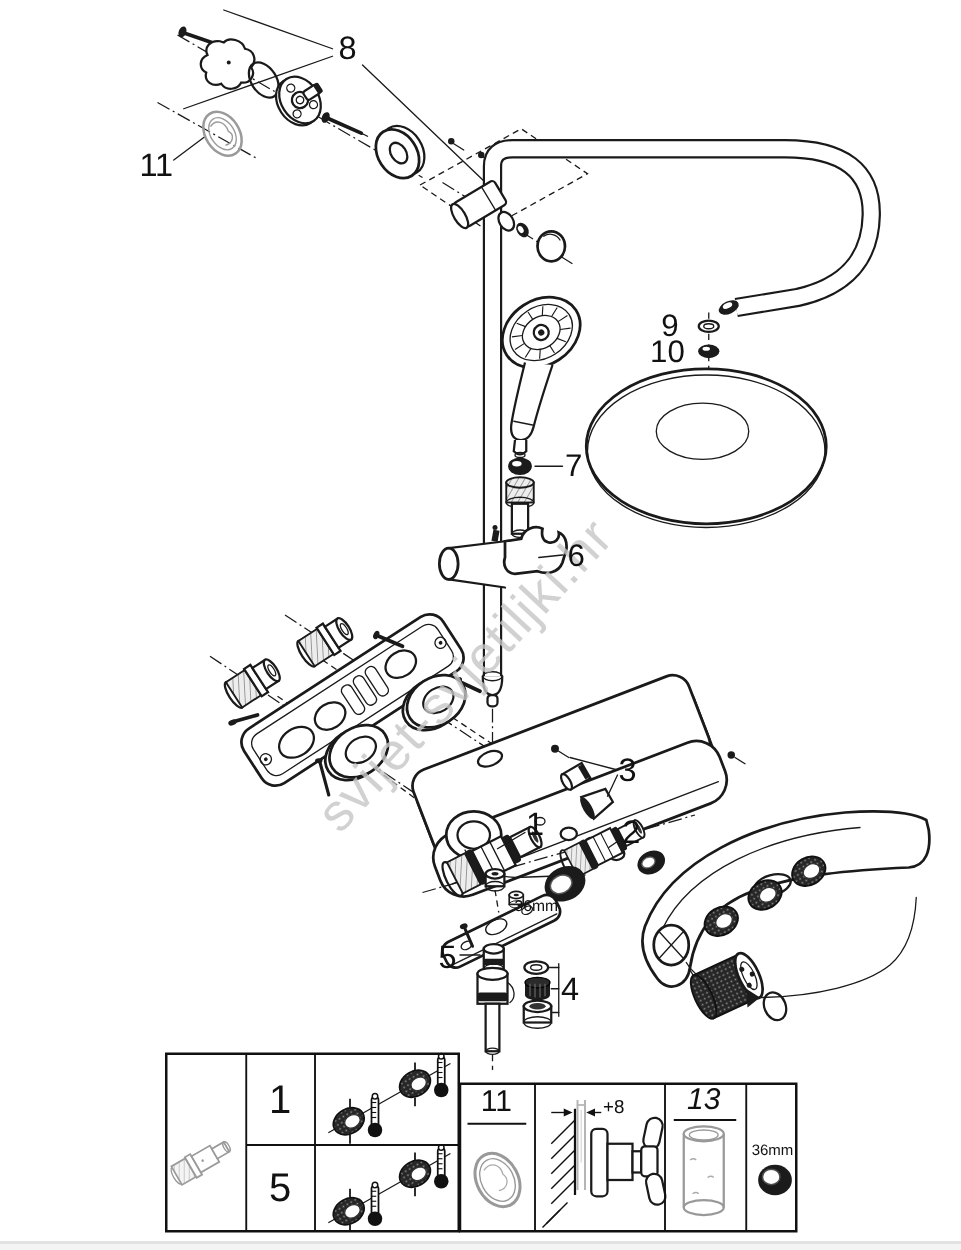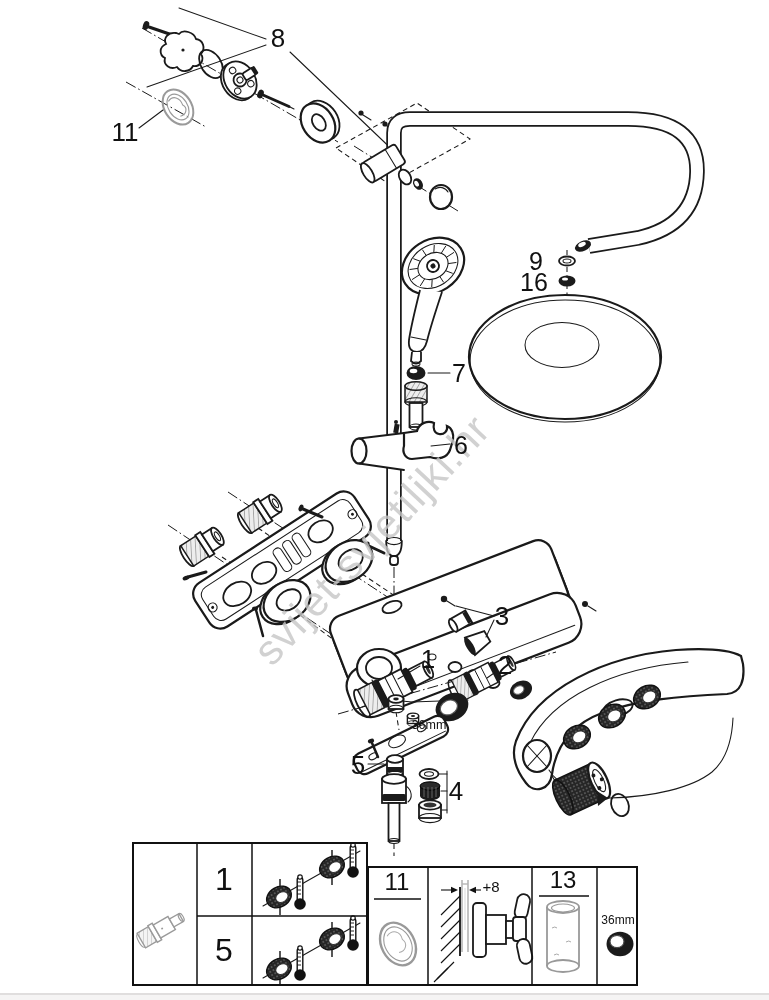--- a/index.html
+++ b/index.html
@@ -540,32 +540,32 @@
     <line class="tbi" x1="374" y1="899" x2="421" y2="899" stroke-width="1.3"></line>
     <line class="tbi" x1="539" y1="896" x2="589" y2="896" stroke-width="1.3"></line>
   </g>
 </svg>
 
 <div class="wm">svijet-svjetiljki.hr</div>
 
 <div class="lbl" style="left:278px;top:38px;font-size:26px;">8</div>
 <div class="lbl" style="left:125px;top:132px;font-size:26px;">11</div>
 <div class="lbl" style="left:536px;top:261px;font-size:25px;">9</div>
-<div class="lbl" style="left:534px;top:282px;font-size:25px;">16</div>
+<div class="lbl" style="left:534px;top:282px;font-size:25px;">10</div>
 <div class="lbl" style="left:459px;top:373px;font-size:25px;">7</div>
 <div class="lbl" style="left:461px;top:445px;font-size:25px;">6</div>
 <div class="lbl" style="left:502px;top:616px;font-size:26px;">3</div>
 <div class="lbl" style="left:428px;top:659px;font-size:26px;">1</div>
 <div class="lbl" style="left:505px;top:665px;font-size:26px;">2</div>
 <div class="lbl" style="left:358px;top:765px;font-size:26px;">5</div>
 <div class="lbl" style="left:456px;top:791px;font-size:26px;">4</div>
 <div class="lbl" style="left:429px;top:725px;font-size:12.5px;">36mm</div>
 
 <div class="lbl" style="left:224px;top:879px;font-size:32px;">1</div>
 <div class="lbl" style="left:224px;top:950px;font-size:32px;">5</div>
 <div class="lbl" style="left:397px;top:882px;font-size:24px;">11</div>
-<div class="lbl" style="left:563px;top:880px;font-size:24px;">13</div>
+<div class="lbl" style="left:563px;top:880px;font-size:24px;font-style:italic;">13</div>
 <div class="lbl" style="left:491px;top:886px;font-size:15px;">+8</div>
 <div class="lbl" style="left:618px;top:920px;font-size:12px;">36mm</div>
 
 <div class="footer-line"></div>
 
 </div>
 
 </body></html>

